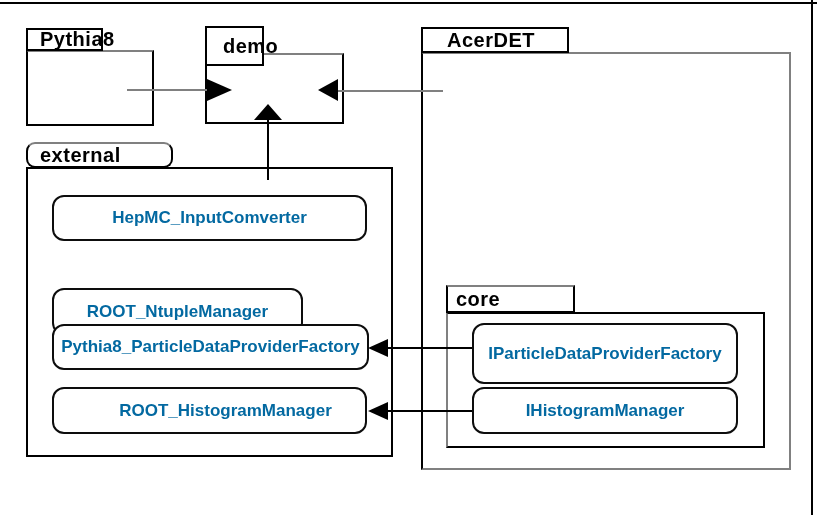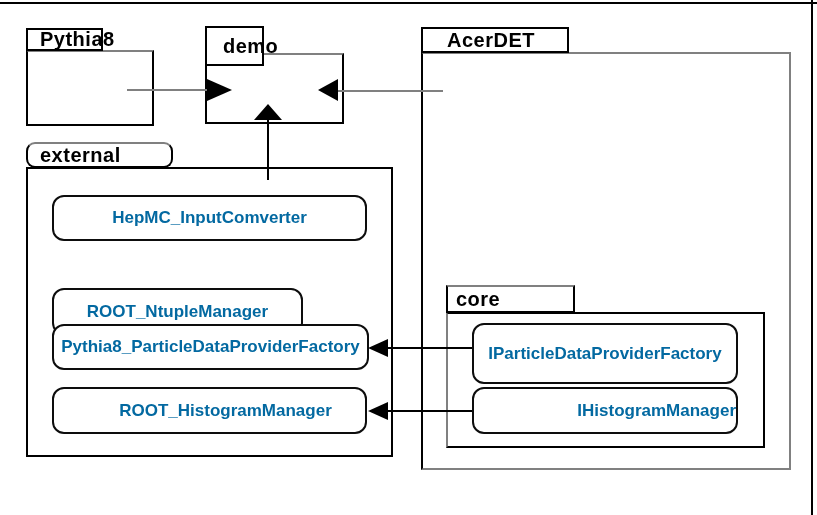--- a/index.html
+++ b/index.html
@@ -85,21 +85,21 @@
   </div>
 
   <div class="cls-box" style="left:52px; top:387px; width:315px; height:47px;padding-left:32px;">
     <span>ROOT_HistogramManager</span>
   </div>
 
   <div class="cls-box" style="left:472px; top:323px; width:266px; height:61px;">
     <span>IParticleDataProviderFactory</span>
   </div>
 
-  <div class="cls-box" style="left:472px; top:387px; width:266px; height:47px;justify-content:flex-end;">
+  <div class="cls-box" style="left:472px; top:387px; width:266px; height:47px;">
     <span>IHistogramManager</span>
   </div>
 
   <div class="conn gray" style="left:127px; top:89px; width:80px; height:2px;"></div>
   <div class="arrowhead" style="left:207px; top:79px;
               border-top:11px solid transparent; border-bottom:11px solid transparent;
               border-left:25px solid #000;"></div>
 
   <div class="conn gray" style="left:338px; top:90px; width:105px; height:2px;"></div>
   <div class="arrowhead" style="left:318px; top:79px;

